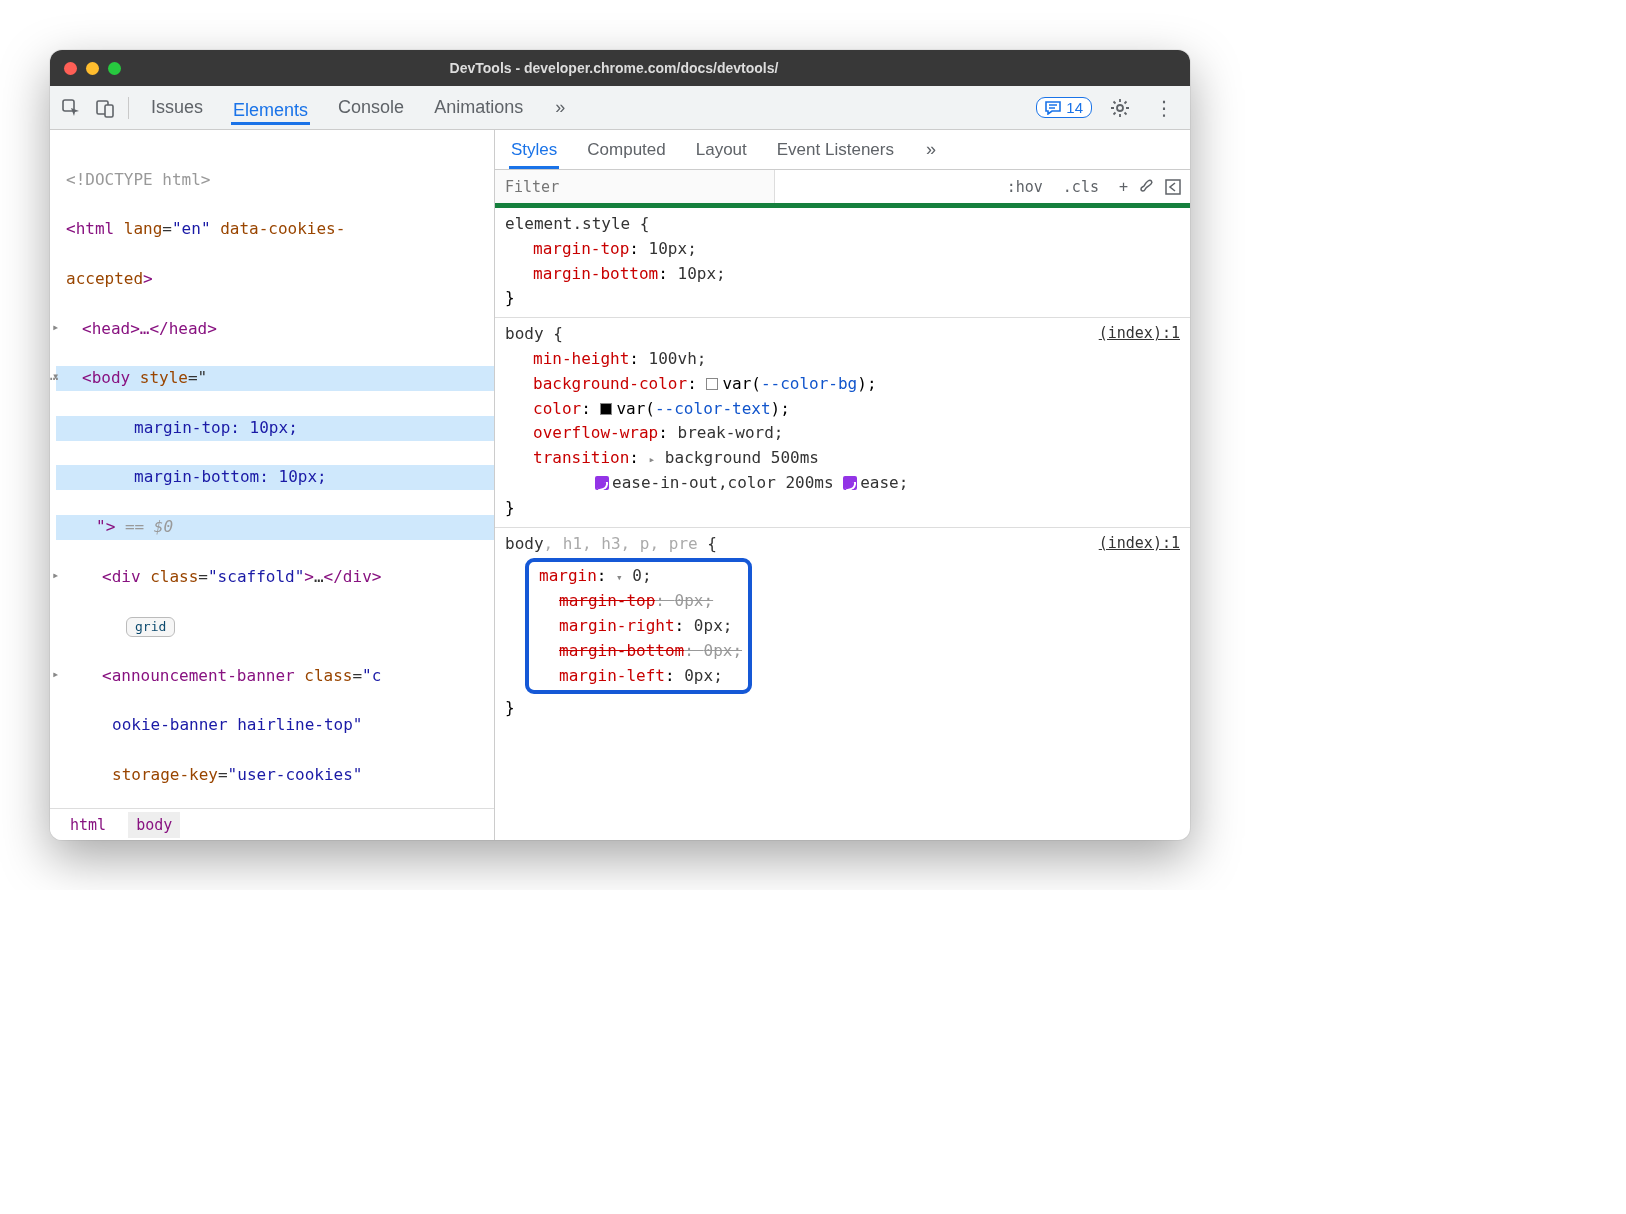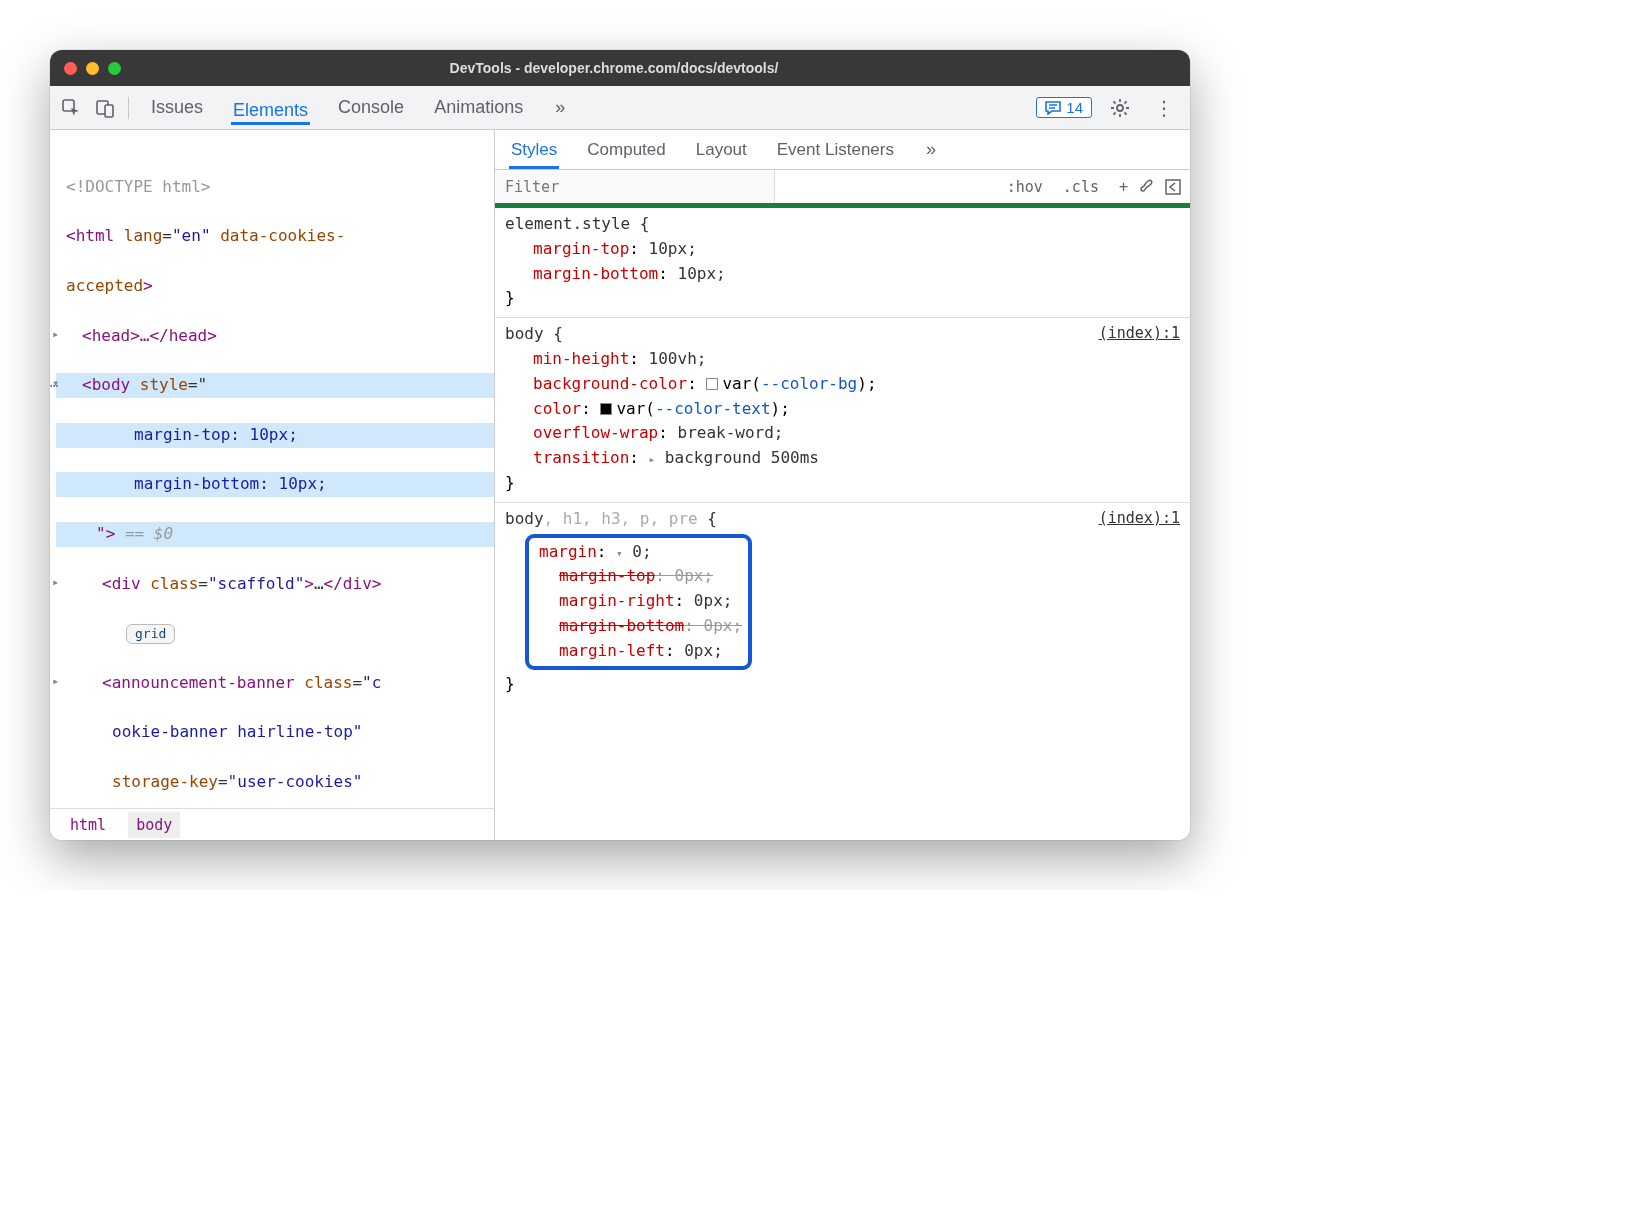--- a/index.html
+++ b/index.html
@@ -58,36 +58,36 @@
     color: #5f6368;
   }
   .tool-icon { width: 22px; height: 22px; display:flex; align-items:center; justify-content:center; cursor:pointer;}
   .vsep { width:1px; height:22px; background:#c9c9c9; }
   .tabs-main { display:flex; gap:26px; align-items:center; margin-left:8px;}
   .tab { cursor:pointer; padding: 10px 2px; }
   .tab.active { color:#1a73e8; border-bottom: 3px solid #1a73e8; padding-bottom:1px; font-weight:500;}
   .chevrons { font-size:18px; color:#5f6368; cursor:pointer; margin-left:4px;}
   .spacer { flex:1; }
   .badge {
-    border:1px solid #1a73e8; border-radius:3px; padding:1px 8px;
+    border:1px solid #1a73e8; border-radius:9px; padding:1px 8px;
     color:#1a73e8; font-size:15px; display:flex; align-items:center; gap:5px;
     background:#fff; cursor:pointer;
   }
   .gear, .kebab { font-size:20px; color:#5f6368; cursor:pointer; padding:0 6px;}
   
   .split { flex:1; display:flex; min-height:0;}
   .left {
     width: 445px;
     display:flex; flex-direction:column;
     border-right:1px solid #ccc;
     font-family: Menlo, Consolas, monospace;
     font-size: 16px;
   }
   .dom {
-    flex:1; overflow:auto; padding:20px 0 6px 6px; line-height:1.55;
+    flex:1; overflow:auto; padding:13px 0 6px 6px; line-height:1.55;
     white-space: pre; color:#333;
   }
   .dom .line { padding-left: 10px; position:relative; }
   .dom .triangle::before {
     content:"▸"; position:absolute; left:-4px; top:1px; color:#888; font-size:12px;
   }
   .dom .triangle.down::before { content:"▾"; }
   .dom .sel { background:#cfe8fc; }
   .dom .ellipsis-dots { position:absolute; left:-6px; top:2px; color:#888; font-size:14px; letter-spacing:-1px;}
   .tag { color:#881280; }
@@ -280,20 +280,21 @@
         </div>
 
         <div class="rule">
           <span class="src">(index):1</span>
           <div><span class="sel-txt">body {</span></div>
           <div class="prop"><span class="prop-name">min-height</span>: <span class="prop-val">100vh;</span></div>
           <div class="prop"><span class="prop-name">background-color</span>: <span class="swatch white"></span>var(<span class="varlink">--color-bg</span>);</div>
           <div class="prop"><span class="prop-name">color</span>: <span class="swatch black"></span>var(<span class="varlink">--color-text</span>);</div>
           <div class="prop"><span class="prop-name">overflow-wrap</span>: <span class="prop-val">break-word;</span></div>
           <div class="prop"><span class="prop-name">transition</span>: <span class="mini-tri">▸</span> <span class="prop-val">background 500ms</span></div>
+          <div class="prop" style="padding-left:90px;"><span class="ease-swatch"></span><span class="prop-val">ease-in-out,color 200ms</span> <span class="ease-swatch"></span><span class="prop-val">ease;</span></div>
           <div><span>}</span></div>
         </div>
 
         <div class="rule" style="border-bottom:none;">
           <span class="src">(index):1</span>
           <div><span class="sel-txt">body</span><span class="sel-dim">, h1, h3, p, pre</span><span class="sel-txt"> {</span></div>
           <div class="highlight-box">
             <div style="padding-left:6px;"><span class="prop-name">margin</span>: <span class="mini-tri">▾</span> <span class="prop-val">0;</span></div>
             <div class="strike" style="padding-left:26px;"><span class="prop-name">margin-top</span>: <span>0px;</span></div>
             <div style="padding-left:26px;"><span class="prop-name">margin-right</span>: <span class="prop-val">0px;</span></div>

